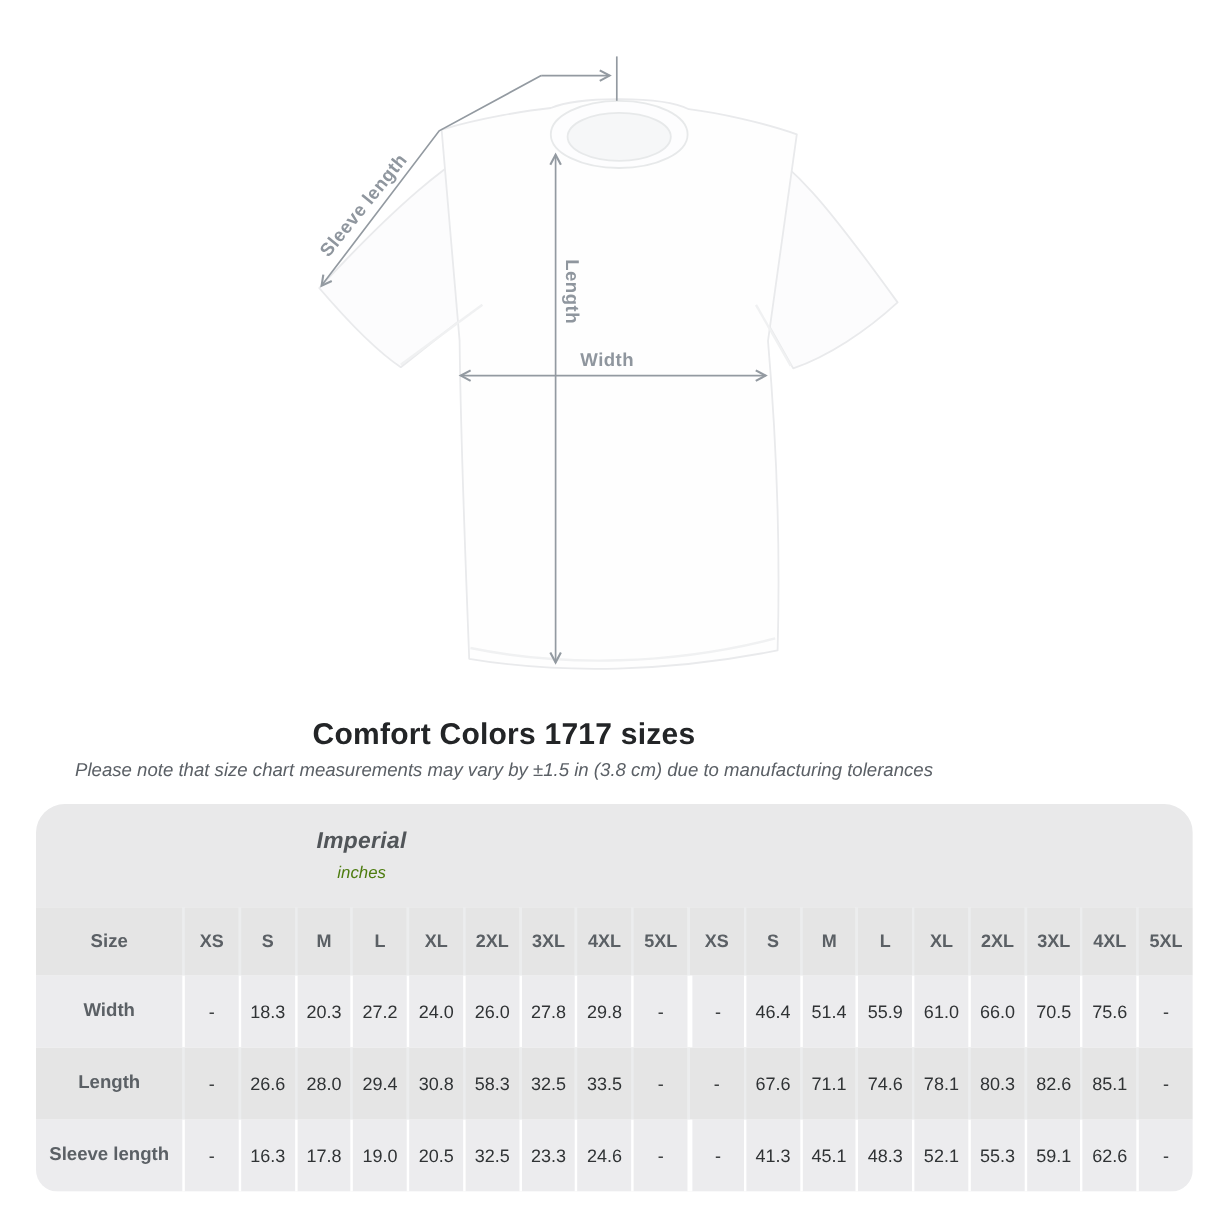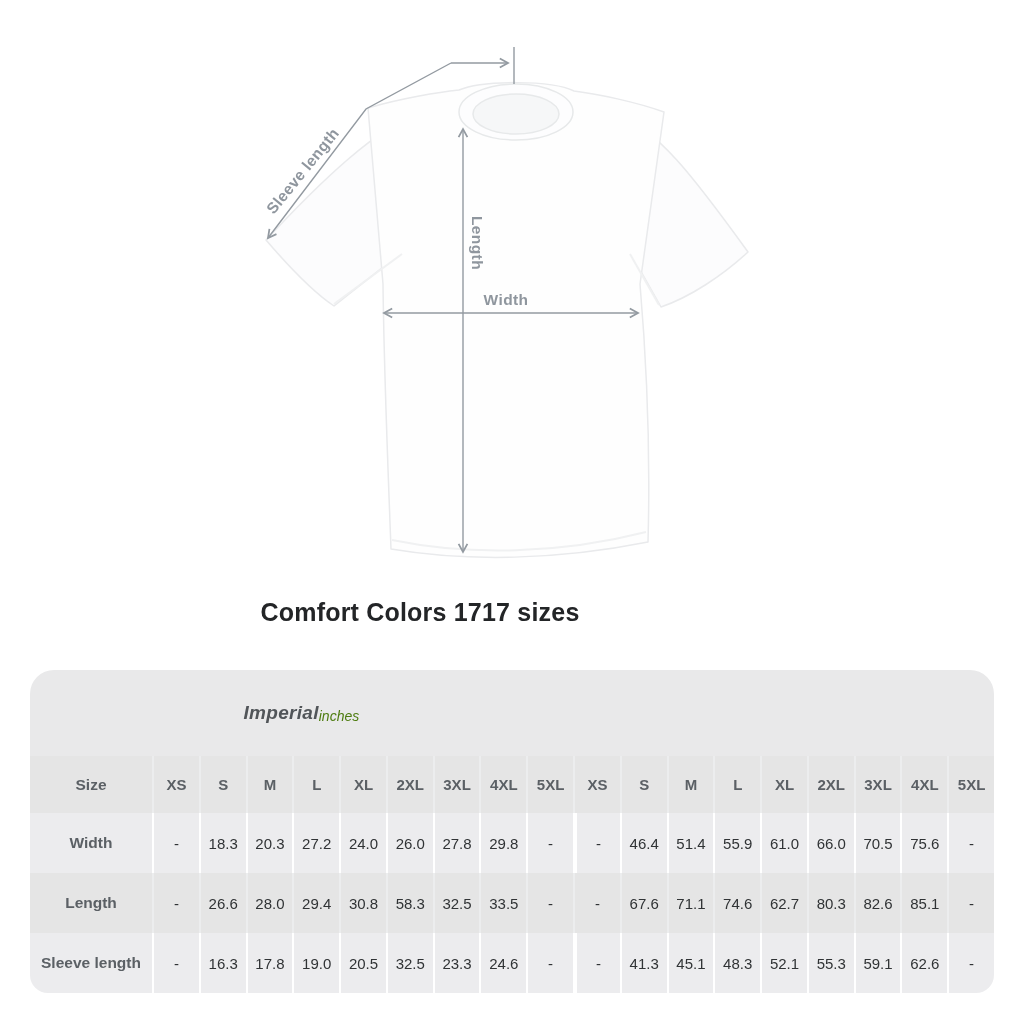--- a/index.html
+++ b/index.html
@@ -13,21 +13,21 @@
 
   
   .title-block{position:absolute;left:0;top:598px;width:840px;text-align:center;}
   .chart-title{margin:0;font-size:25px;font-weight:bold;color:#232527;letter-spacing:.2px;}
   .chart-note{margin:7px 0 0 0;font-size:15.5px;font-style:italic;color:#5b6066;}
 
   
   .size-table{position:absolute;left:30px;top:670px;width:964px;height:323px;
     border-radius:24px 24px 18px 18px;overflow:hidden;background:#fff;}
   .unit-band{display:flex;height:86px;background:#e9e9ea;}
-  .unit-group{display:flex;flex-direction:row;align-items:center;justify-content:center;}
+  .unit-group{display:flex;flex-direction:column;align-items:center;justify-content:center;}
   .unit-group.imperial{width:56.3%;}
   .unit-group.metric{width:43.7%;}
   .unit-name{font-size:19px;font-weight:bold;font-style:italic;color:#515559;letter-spacing:.3px;}
   .unit-sub{font-size:14px;font-style:italic;color:#4d7c0f;margin-top:6px;}
 
   .size-grid{display:grid;grid-template-columns:122px repeat(18,1fr);
     grid-template-rows:57px 60px 60px 60px;width:100%;}
   .cell{display:flex;align-items:center;justify-content:center;font-size:15px;color:#303335;}
   .cell.lbl{font-weight:bold;color:#5b6065;font-size:15.5px;}
   .cell.hdr{font-weight:bold;color:#5b6065;}
@@ -81,20 +81,21 @@
         <path d="M 384,313 L 638,313" marker-start="url(#arrowV)" marker-end="url(#arrowV)"></path>
       </g>
       <text class="measure-label" x="303" y="176" text-anchor="middle" transform="rotate(-51 303 171)">Sleeve length</text>
       <text class="measure-label" x="477" y="248" text-anchor="middle" transform="rotate(90 477 243)">Length</text>
       <text class="measure-label" x="506" y="305" text-anchor="middle">Width</text>
     </svg>
   </div>
 
   <div class="title-block">
     <h1 class="chart-title">Comfort Colors 1717 sizes</h1>
+    <p class="chart-note">Please note that size chart measurements may vary by ±1.5 in (3.8 cm) due to manufacturing tolerances</p>
   </div>
 
   <div class="size-table">
     <div class="unit-band">
       <div class="unit-group imperial">
         <div class="unit-name">Imperial</div>
         <div class="unit-sub">inches</div>
       </div>
     </div>
     <div class="size-grid">
@@ -143,21 +144,21 @@
         <div class="cell row-w val">29.4</div>
         <div class="cell row-w val">30.8</div>
         <div class="cell row-w val">58.3</div>
         <div class="cell row-w val">32.5</div>
         <div class="cell row-w val">33.5</div>
         <div class="cell row-w val">-</div>
         <div class="cell row-w val mstart">-</div>
         <div class="cell row-w val">67.6</div>
         <div class="cell row-w val">71.1</div>
         <div class="cell row-w val">74.6</div>
-        <div class="cell row-w val">62.7</div>
+        <div class="cell row-w val">78.1</div>
         <div class="cell row-w val">80.3</div>
         <div class="cell row-w val">82.6</div>
         <div class="cell row-w val">85.1</div>
         <div class="cell row-w val">-</div>
         <div class="cell row-g lbl first">Sleeve length</div>
         <div class="cell row-g val">-</div>
         <div class="cell row-g val">16.3</div>
         <div class="cell row-g val">17.8</div>
         <div class="cell row-g val">19.0</div>
         <div class="cell row-g val">20.5</div>

